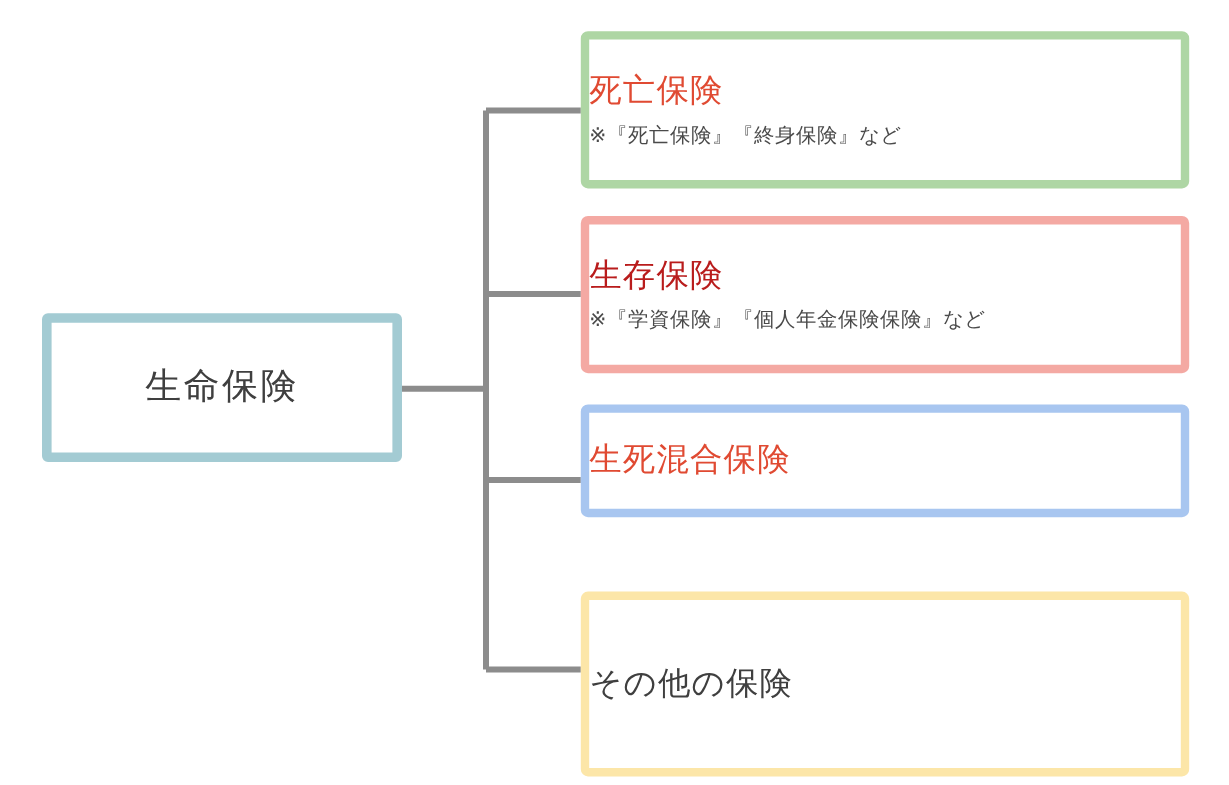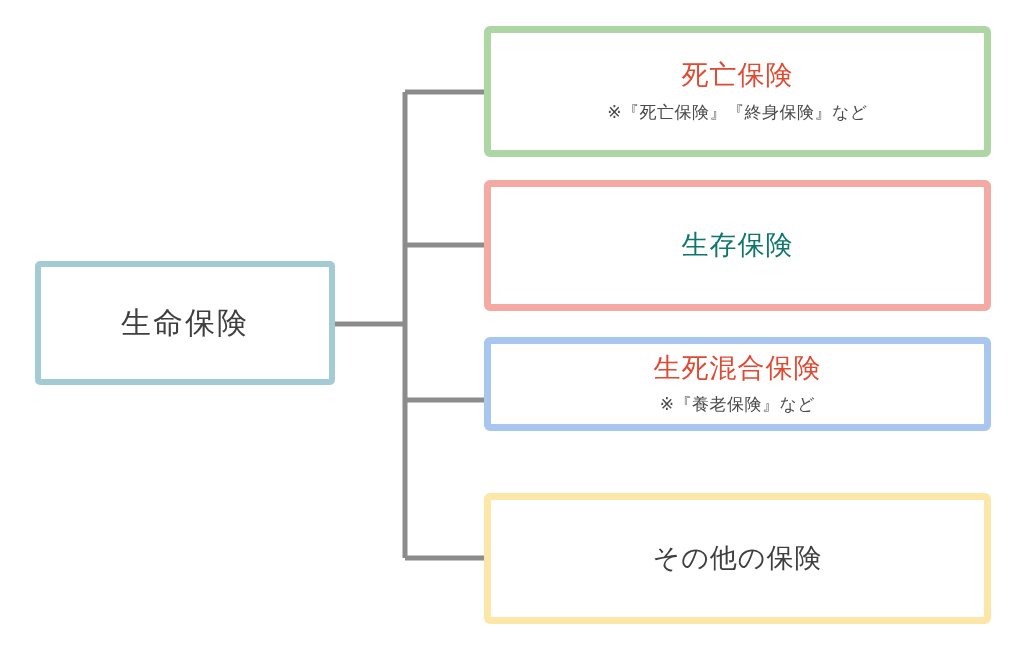--- a/index.html
+++ b/index.html
@@ -28,21 +28,21 @@
   }
 
   
   .root-node {
     position: absolute;
     left: 35px;
     top: 261px;
     width: 300px;
     height: 124px;
     box-sizing: border-box;
-    border: 6px solid #404040;
+    border: 8px solid #404040;
     border-radius: 5px;
     background: #ffffff;
     display: flex;
     align-items: center;
     justify-content: center;
   }
   .root-label {
     font-size: 30px;
     color: #3f3f3f;
     letter-spacing: 2px;
@@ -54,21 +54,20 @@
   .child-node {
     position: absolute;
     left: 484px;
     width: 507px;
     box-sizing: border-box;
     border: 7px solid #cccccc;
     border-radius: 6px;
     background: #ffffff;
     display: flex;
     flex-direction: column;
-    align-items: center;
     justify-content: center;
   }
   .child-title {
     font-size: 27px;
     line-height: 1.25;
     color: #e04a32;
     letter-spacing: 1px;
     white-space: nowrap;
   }
   .child-title.neutral {
@@ -108,25 +107,25 @@
   <div class="root-node" style="border-color: rgb(163, 203, 211);">
     <span class="root-label" style="color: rgb(63, 63, 63);">生命保険</span>
   </div>
 
   <div class="child-node" id="child-0" style="top: 26px; height: 131px; border-color: rgb(174, 214, 164);">
     <span class="child-title" style="color: rgb(224, 74, 50);">死亡保険</span>
     <span class="child-note">※『死亡保険』『終身保険』など</span>
   </div>
 
   <div class="child-node" id="child-1" style="top: 180px; height: 131px; border-color: rgb(244, 169, 163);">
-    <span class="child-title" style="color: #0f766e;">生存保険</span>
+    <span class="child-title" style="color: #b91c1c;">生存保険</span>
+    <span class="child-note">※『学資保険』『個人年金保険保険』など</span>
   </div>
 
   <div class="child-node" id="child-2" style="top: 337px; height: 94px; border-color: rgb(168, 198, 240);">
     <span class="child-title" style="color: rgb(224, 74, 50);">生死混合保険</span>
-    <span class="child-note">※『養老保険』など</span>
   </div>
 
-  <div class="child-node" id="child-3" style="top: 493px; height: 131px; border-color: rgb(252, 230, 168);">
+  <div class="child-node" id="child-3" style="top: 493px; height: 154px; border-color: rgb(252, 230, 168);">
     <span class="child-title neutral" style="color: rgb(63, 63, 63);">その他の保険</span>
   </div>
 
 </div>
 
 </body></html>

